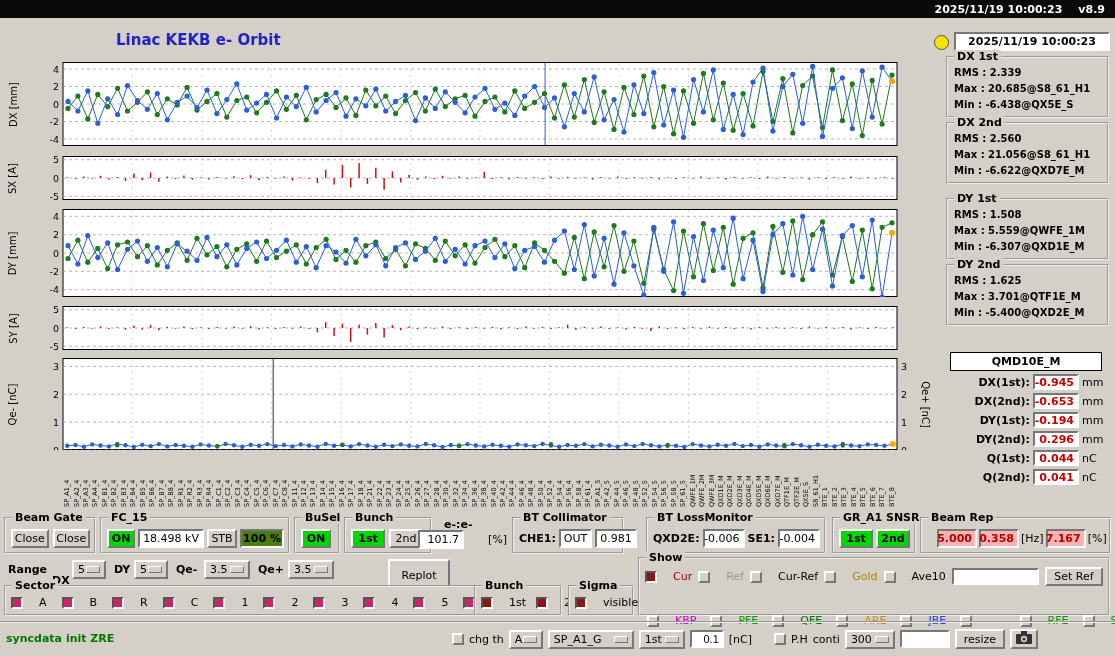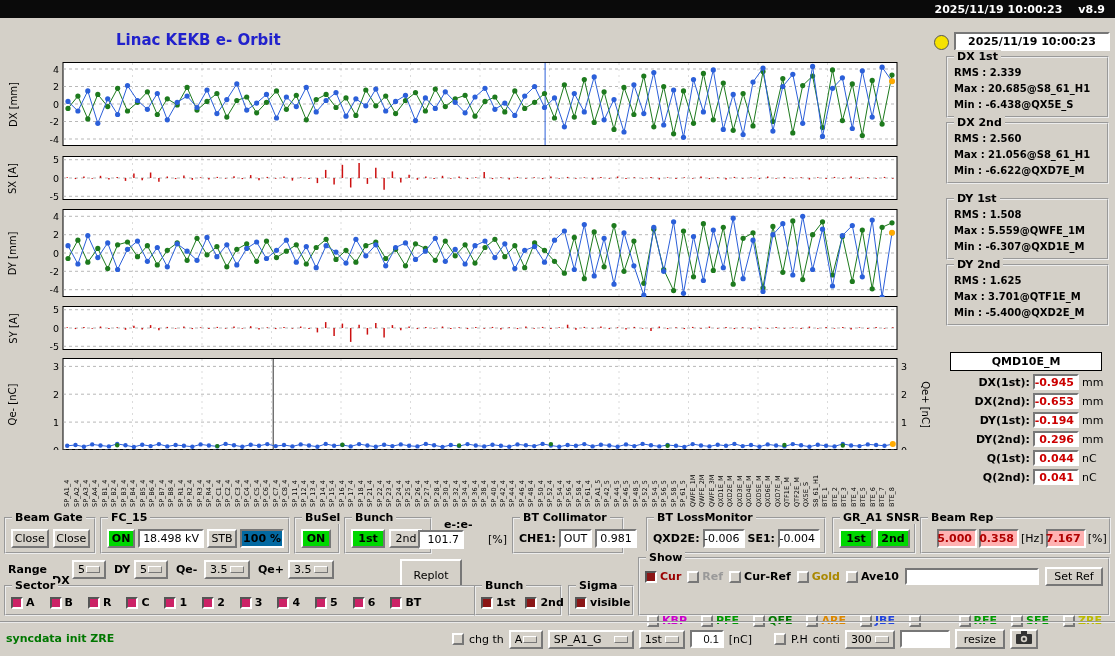--- a/index.html
+++ b/index.html
@@ -9,30 +9,30 @@
           display:flex;justify-content:flex-end;align-items:center;gap:16px;padding-right:10px;
           box-sizing:border-box;font-weight:bold}
   .title{position:absolute;left:116px;top:31px;color:#2121cc;font-size:15px;font-weight:bold}
   .btn{display:inline-flex;align-items:center;justify-content:center;background:#d4d0c8;
        border-top:2px solid #fff;border-left:2px solid #fff;border-bottom:2px solid #777;border-right:2px solid #777;
        box-sizing:border-box;font-size:11px;cursor:default;white-space:nowrap}
   .btn.green{background:#00d800;font-weight:bold}
   .field{display:inline-flex;align-items:center;background:#fff;
        border-top:2px solid #777;border-left:2px solid #777;border-bottom:2px solid #fff;border-right:2px solid #fff;
        box-sizing:border-box;padding:0 3px;font-size:11px;white-space:nowrap}
-  .field.green{background:#0369a1;font-weight:bold}
+  .field.green{background:#4d7c0f;font-weight:bold}
   .field.pink{background:#ffb2b2;color:#b00000;font-weight:bold}
   input.field{outline:none}
   .frame{position:absolute;border:2px groove #ededed;box-sizing:border-box;background:#d4d0c8}
   .legend{position:absolute;top:-8px;left:6px;background:#d4d0c8;padding:0 3px;font-weight:bold;white-space:nowrap}
   .frow{display:flex;align-items:center;gap:4px;padding:10px 4px 0 5px}
   .chk{width:12px;height:12px;box-sizing:border-box;flex:none}
   .chk.off{background:#d4d0c8;border-top:2px solid #fff;border-left:2px solid #fff;border-bottom:2px solid #777;border-right:2px solid #777}
   .chk.on{border-top:2px solid #555;border-left:2px solid #555;border-bottom:2px solid #fff;border-right:2px solid #fff}
-  .ckitem{display:flex;align-items:center;gap:3px;font-weight:bold;white-space:nowrap}
+  .ckitem{display:flex;align-items:center;gap:16px;font-weight:normal;white-space:nowrap}
   .dd{display:inline-flex;align-items:center;background:#d4d0c8;height:19px;padding:0 4px;
       border-top:2px solid #fff;border-left:2px solid #fff;border-bottom:2px solid #777;border-right:2px solid #777;
       box-sizing:border-box;font-size:11px;white-space:nowrap}
   .ddbar{width:12px;height:5px;margin-left:auto;background:#d4d0c8;flex:none;
       border-top:1px solid #fff;border-left:1px solid #fff;border-bottom:1px solid #777;border-right:1px solid #777}
   .ylab{position:absolute;left:4px;width:18px;display:flex;align-items:center;justify-content:center}
   .ylab span{transform:rotate(-90deg);white-space:nowrap;font-size:10px}
   .ylabR{position:absolute;left:916px;width:18px;display:flex;align-items:center;justify-content:center}
   .ylabR span{transform:rotate(90deg);white-space:nowrap;font-size:10px}
   .sframe{position:absolute;left:946px;width:163px;height:62px;border:2px groove #ededed;
@@ -327,21 +327,21 @@
 <span class="abslabel" style="left:176px;top:563px">Qe-</span>
 <div class="dd" style="position:absolute;left:204px;top:560px;width:46px">
     <span>3.5</span>
     <span class="ddbar"></span>
   </div>
 <span class="abslabel" style="left:258px;top:563px">Qe+</span>
 <div class="dd" style="position:absolute;left:288px;top:560px;width:46px">
     <span>3.5</span>
     <span class="ddbar"></span>
   </div>
-<div class="btn" style="position:absolute;left:400px;top:559px;width:62px;height:33px">Replot</div>
+<div class="btn" style="position:absolute;left:388px;top:559px;width:62px;height:33px">Replot</div>
 
 <div class="frame" style="left:4px;top:585px;width:526px;height:31px">
   <span class="legend">Sector</span>
   <div id="sector-row" class="frow" style="gap:15px;padding-top:9px">
       <div class="ckitem">
         <span class="chk on" style="background: rgb(204, 34, 102);"></span>
         <span>A</span>
       </div>
       <div class="ckitem">
         <span class="chk on" style="background: rgb(204, 34, 102);"></span>

